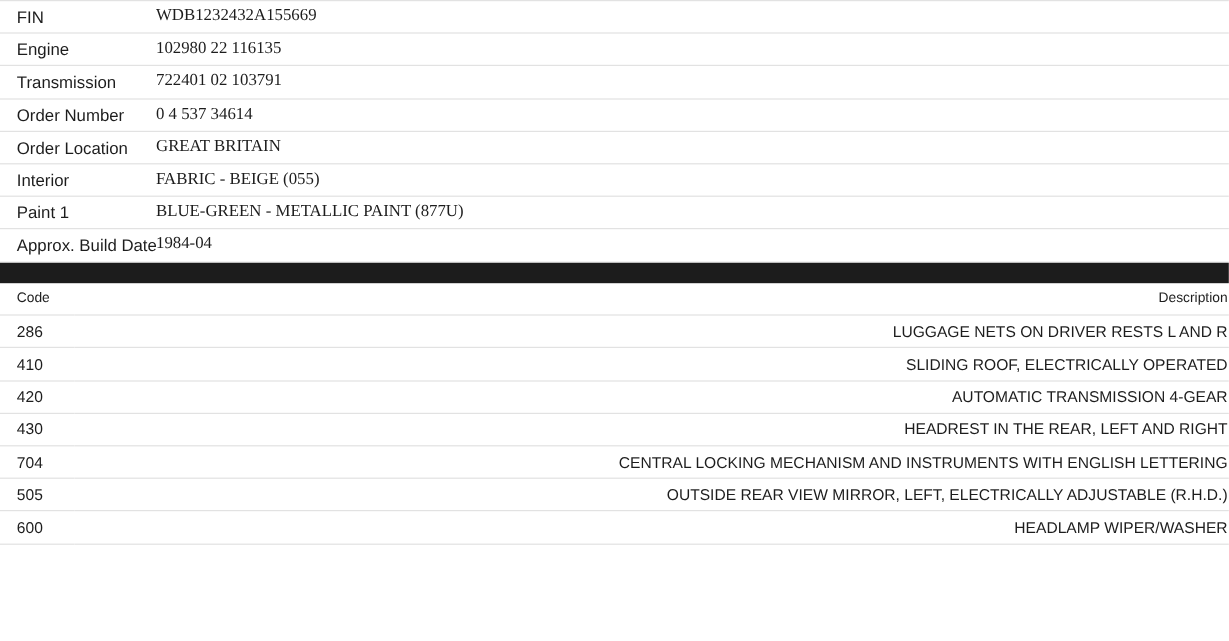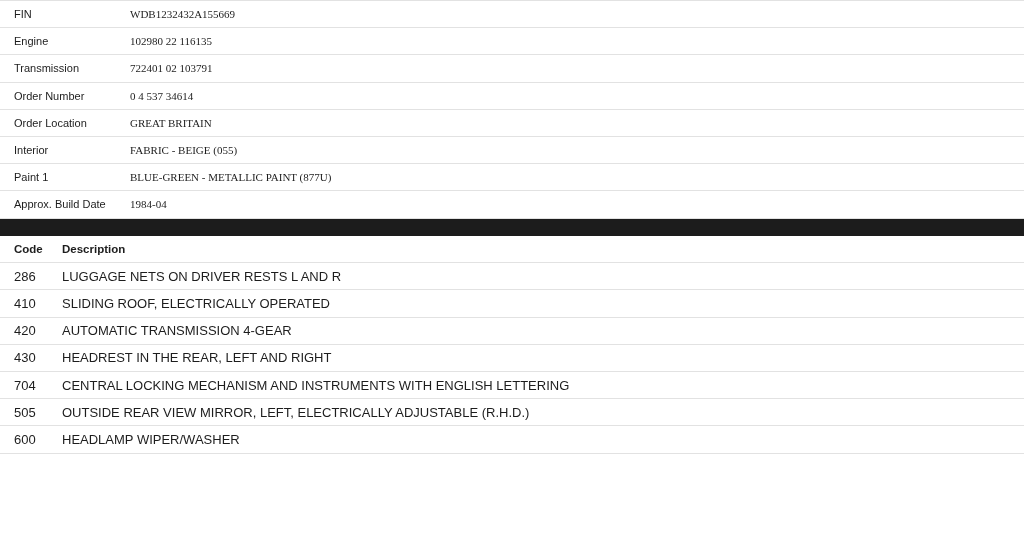--- a/index.html
+++ b/index.html
@@ -27,21 +27,21 @@
   .spec-table {
     width: 100%;
     border-collapse: collapse;
     table-layout: fixed;
   }
   .spec-table tr {
     height: 27.2px;
   }
   .spec-table td {
     border-bottom: 1px solid #e2e2e2;
-    font-size: 11px;
+    font-size: 14px;
     color: #1d1d1d;
     padding: 0 0 0 14px;
     vertical-align: middle;
     white-space: nowrap;
     overflow: hidden;
   }
   .spec-table td.label {
     width: 130px;
   }
   .spec-table td.value {
@@ -63,36 +63,37 @@
   .codes-table {
     width: 100%;
     border-collapse: collapse;
     table-layout: fixed;
   }
   .codes-table tr {
     height: 27.2px;
   }
   .codes-table th {
     font-size: 11.5px;
-    font-weight: bold;
+    font-weight: normal;
     text-align: left;
     color: #1d1d1d;
     border-bottom: 1px solid #e2e2e2;
     vertical-align: middle;
     white-space: nowrap;
     height: 27px;
   }
   .codes-table th.code-col,
   .codes-table td.code-col {
     width: 62px;
     padding-left: 14px;
   }
   .codes-table th.desc-col,
   .codes-table td.desc-col {
     padding-left: 0;
+    text-align: right;
   }
   .codes-table td {
     font-size: 13px;
     color: #1d1d1d;
     border-bottom: 1px solid #e2e2e2;
     vertical-align: middle;
     white-space: nowrap;
     overflow: hidden;
   }
 </style>

